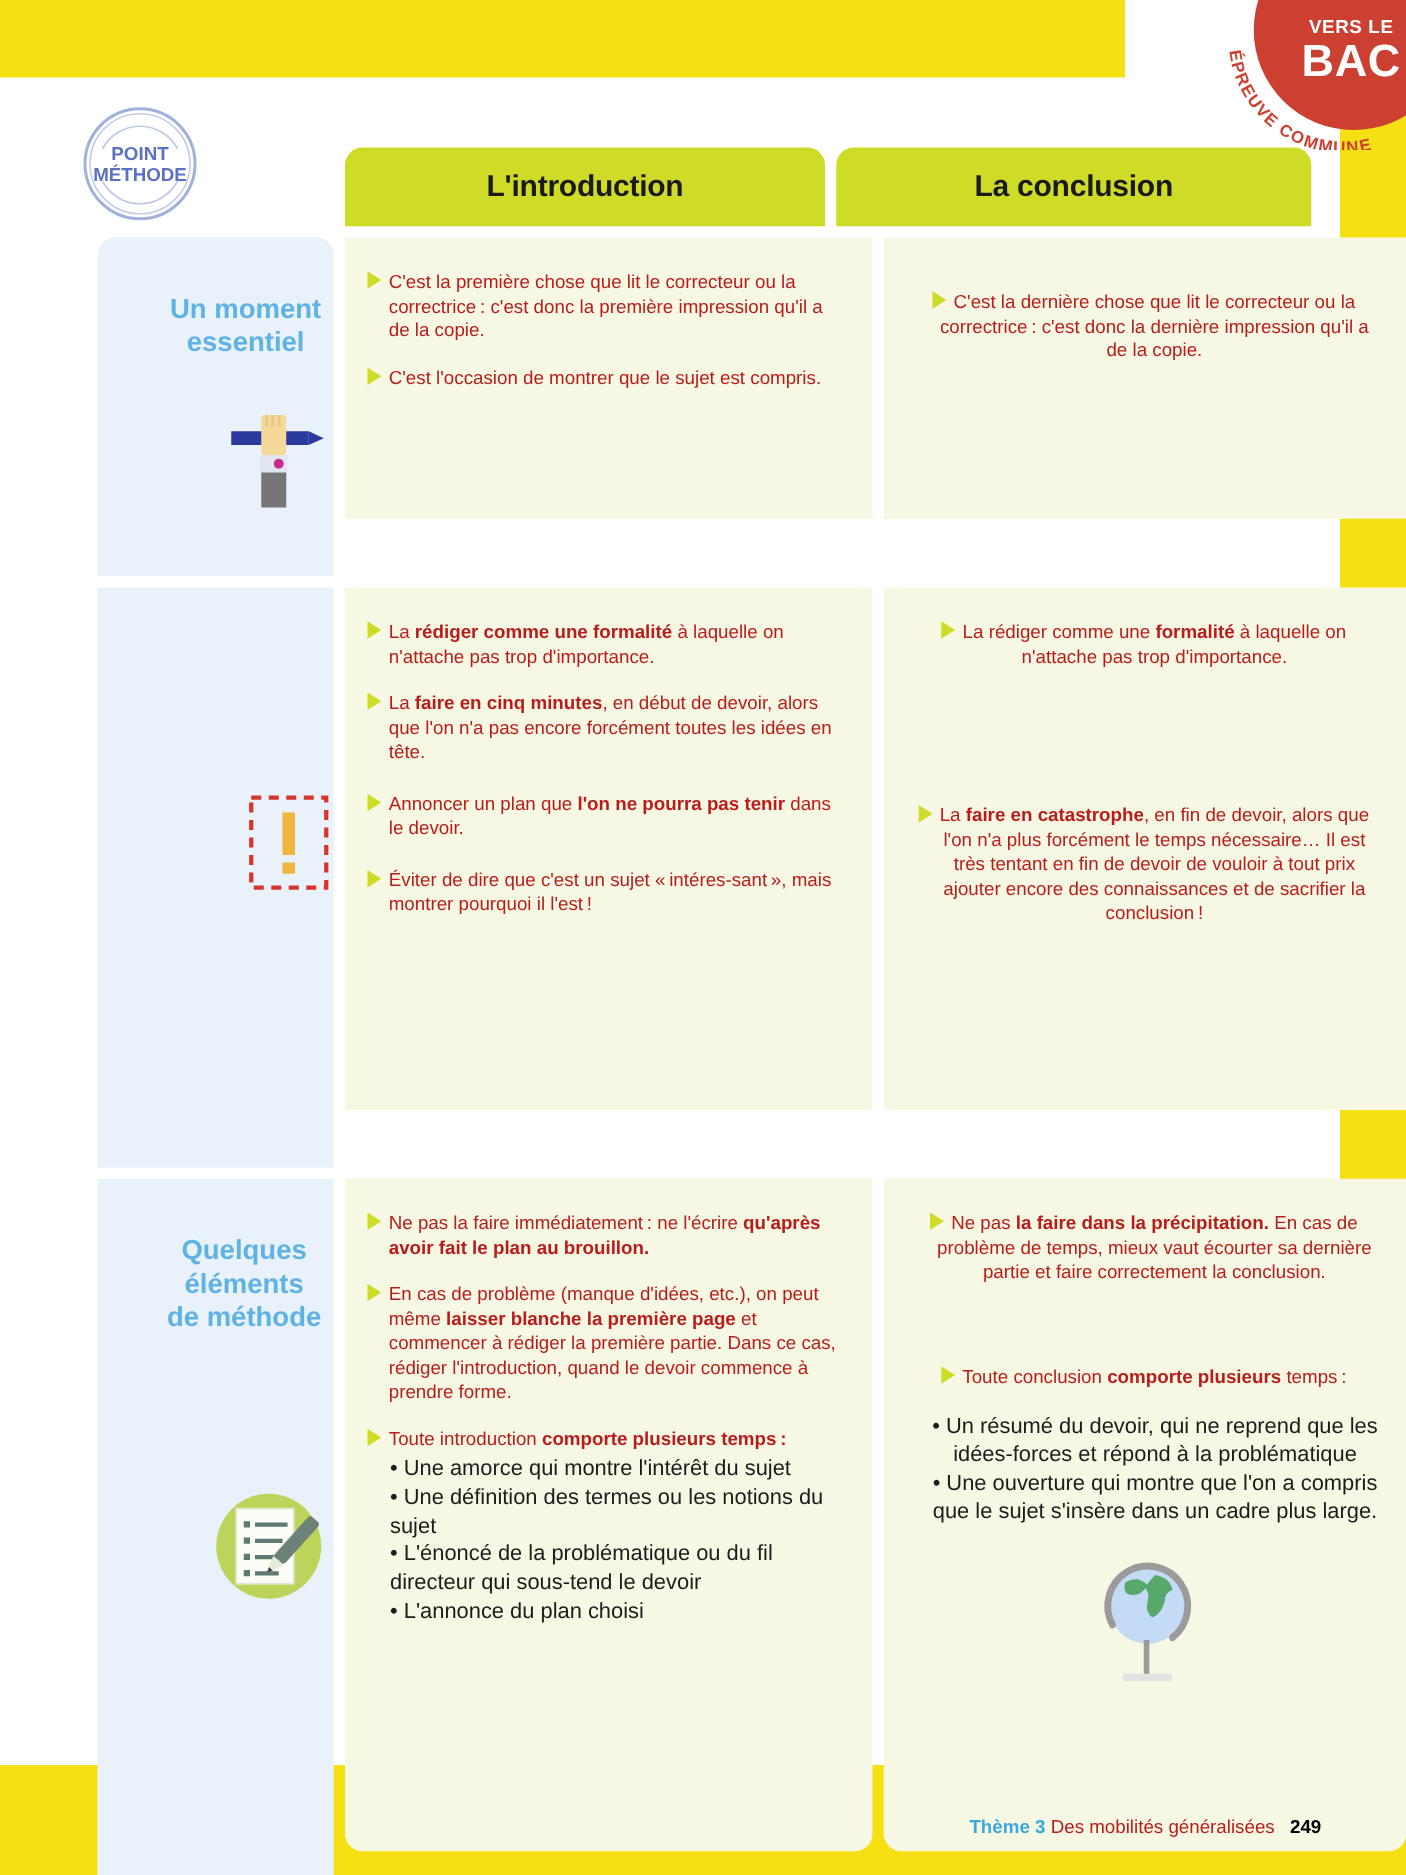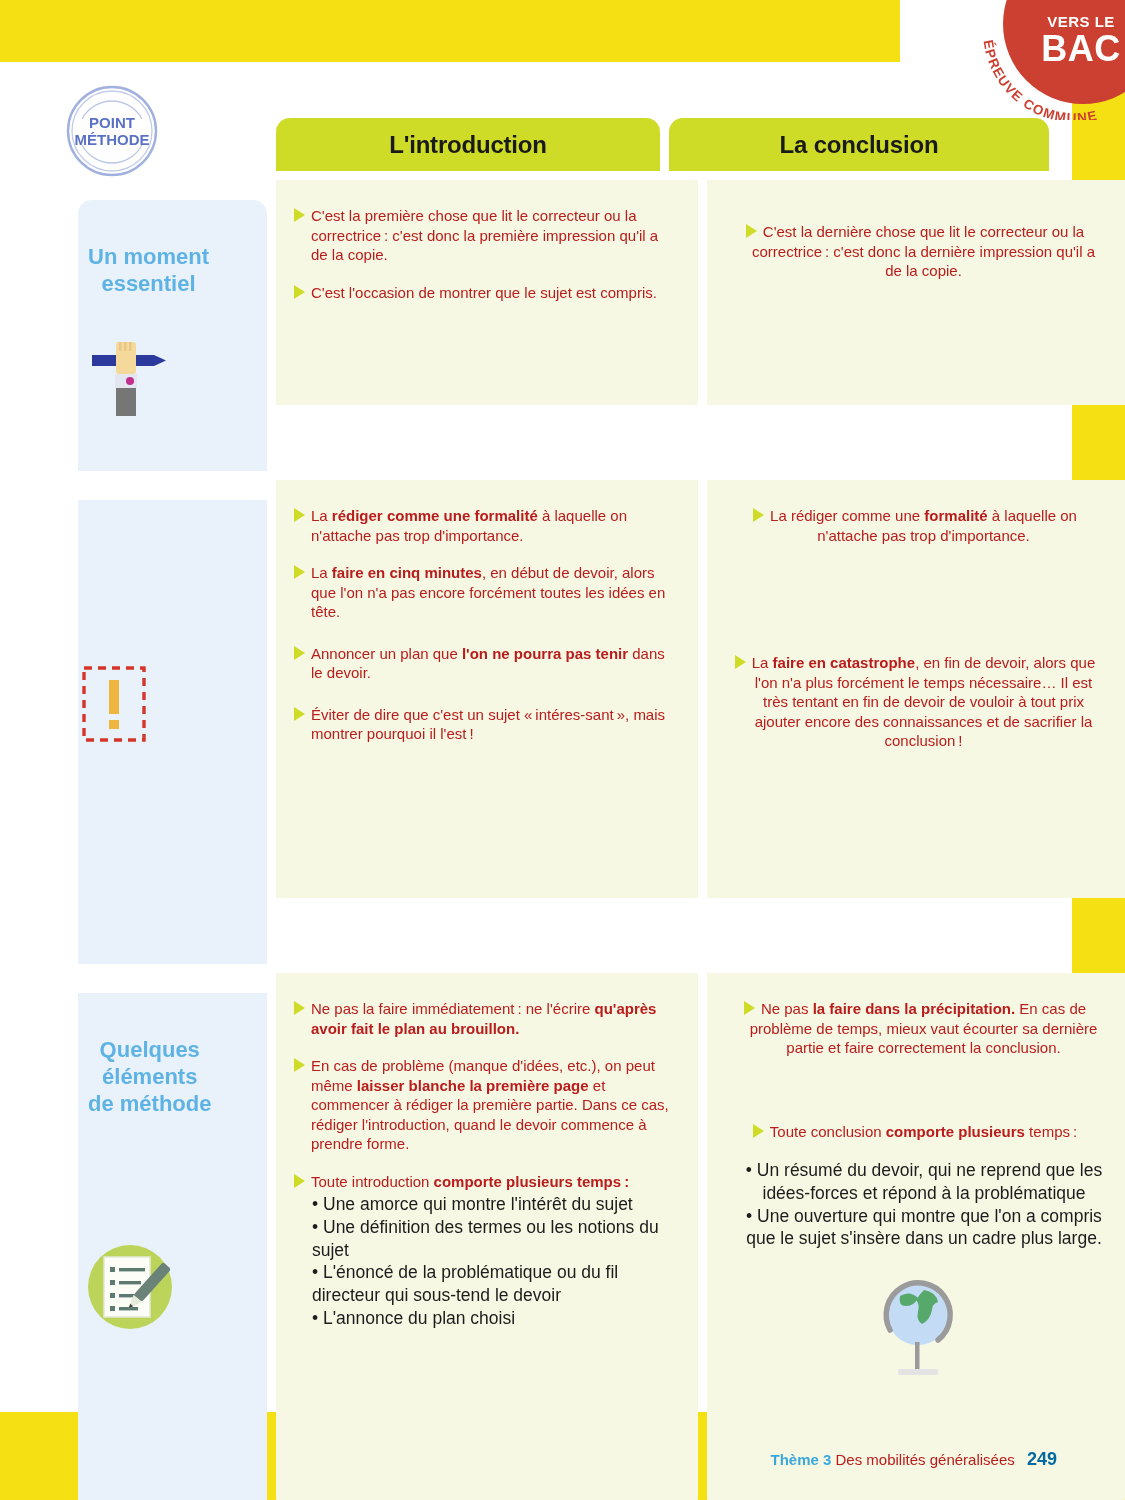--- a/index.html
+++ b/index.html
@@ -36,26 +36,26 @@
   
   .grid{position:absolute;left:78px;top:118px;width:965px;}
   .row{display:flex;gap:9px;align-items:stretch;}
 
   .sidecol{width:189px;flex:0 0 189px;}
   .bodycol{width:384px;flex:0 0 384px;}
   .bodycol2{width:380px;flex:0 0 380px;text-align:center;}
 
   
   .hdr-spacer{width:189px;flex:0 0 189px;}
-  .hdr{background:#cedc28;border-radius:14px 14px 0 0;height:53px;
+  .hdr{background:#cedc28;border-radius:14px 14px 0 0;height:63px;
     display:flex;align-items:center;justify-content:center;}
   .hdr span{font-size:24px;font-weight:bold;color:#1a1a1a;letter-spacing:-.2px;}
 
   
-  .side-cell{background:#e9f2fb;display:flex;flex-direction:column;align-items:flex-start;margin-top:20px;}
+  .side-cell{background:#e9f2fb;display:flex;flex-direction:column;align-items:flex-end;}
   .side-cell.first{border-radius:14px 14px 0 0;padding-top:44px;}
   .side-cell.last{border-radius:0 0 14px 14px;}
   .side-title{color:#5eb3e4;font-size:22px;font-weight:bold;line-height:1.22;text-align:center;
     padding:0 10px;}
   .side-icon{margin-top:26px;display:flex;justify-content:center;}
 
   
   .body-cell{background:#f7f8e3;padding:26px 20px 22px 18px;}
   .body-cell.first{border-radius:0;}
   .body-cell.last{border-radius:0 0 14px 14px;}
@@ -68,21 +68,21 @@
     border-top:7px solid transparent;border-bottom:7px solid transparent;
     margin-right:6px;vertical-align:-1px;}
   .sub{font-size:17.5px;line-height:1.30;color:#1c1c1c;margin:0;padding-left:18px;text-indent:0;}
   .spacer-lg{height:74px;}
   .spacer-md{height:46px;}
 
   
   .footer{position:absolute;right:68px;bottom:30px;font-size:15px;white-space:nowrap;}
   .footer .th{color:#3aa7dd;font-weight:bold;}
   .footer .ds{color:#b91c1c;}
-  .footer .pg{color:#0369a1;font-weight:bold;margin-left:8px;font-size:18px;}
+  .footer .pg{color:#000000;font-weight:bold;margin-left:8px;font-size:15px;}
 </style>
 </head>
 <body>
 
 <div class="page">
 
   <div class="band-top"></div>
   <div class="band-right"></div>
   <div class="band-bottom"></div>
   <div class="bottom-notch"></div>

